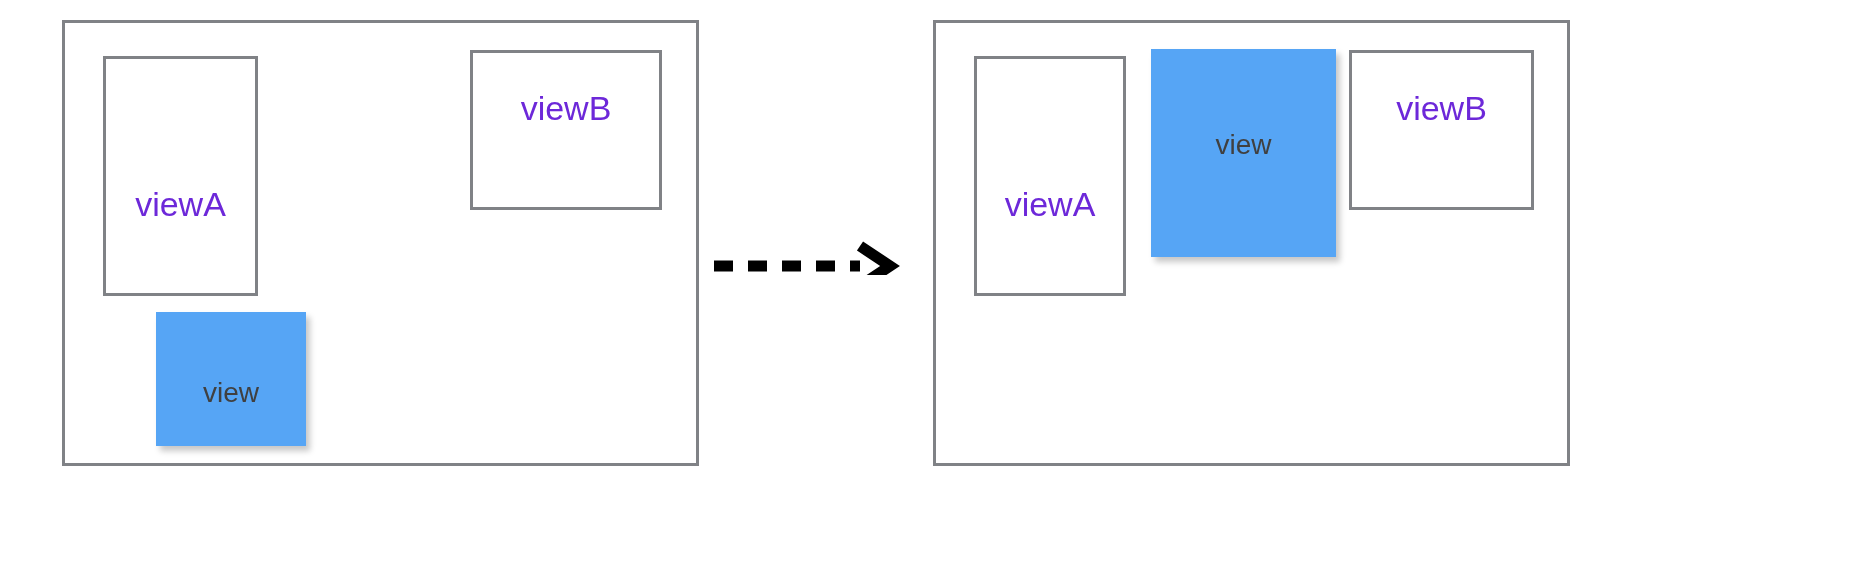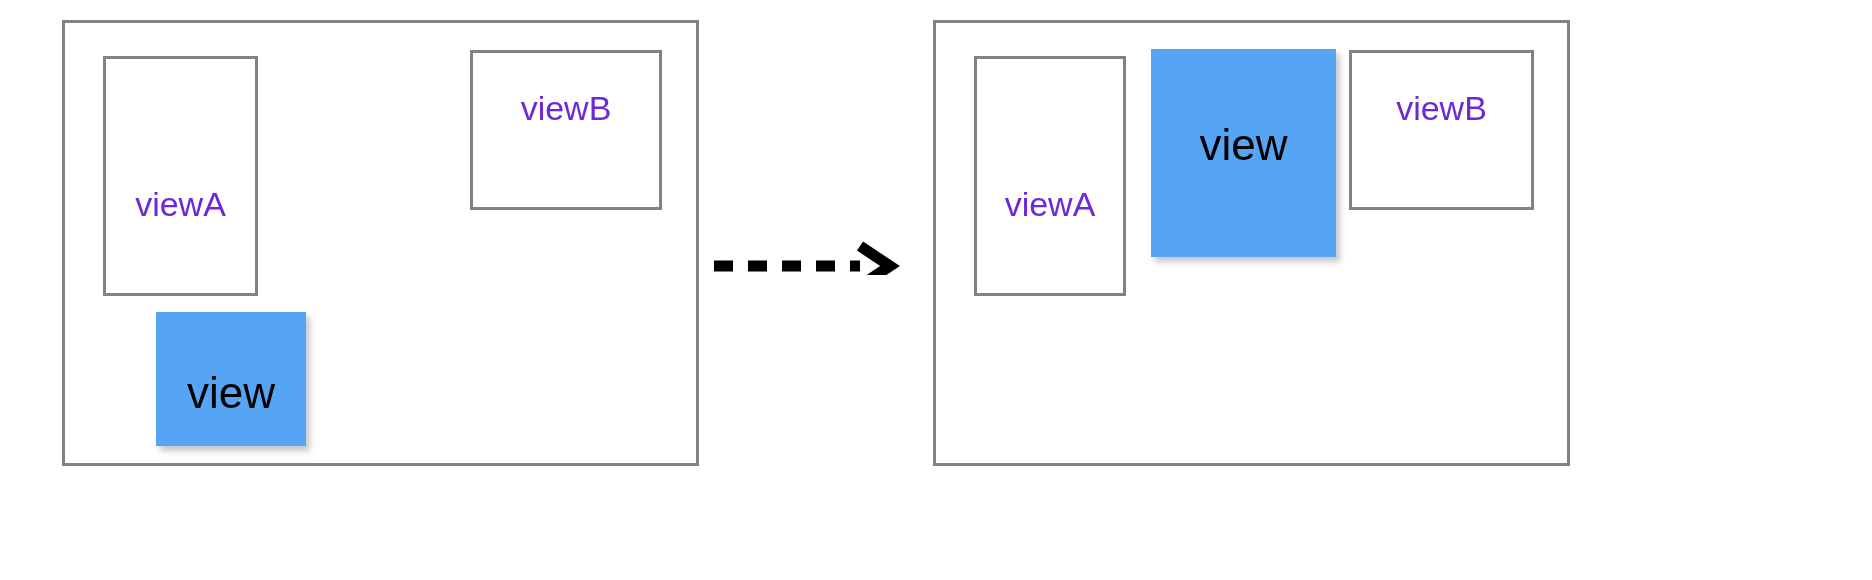--- a/index.html
+++ b/index.html
@@ -55,22 +55,22 @@
   .bluebox {
     position: absolute;
     box-sizing: border-box;
     background: #56a5f5;
     box-shadow: 4px 5px 6px rgba(0,0,0,0.22);
     display: flex;
     align-items: center;
     justify-content: center;
   }
   .bluebox .label {
-    font-size: 44px;
-    color: #000000;
+    font-size: 28px;
+    color: #404040;
     line-height: 1;
     white-space: nowrap;
     text-align: right;
   }
   .l-view { left: 91px; top: 289px; width: 150px; height: 134px; }
   .l-view .label { position: relative; top: 14px; }
 
   
   .r-viewA { left: 38px;  top: 33px;  width: 152px; height: 240px; }
   .r-viewA .label { position: relative; top: 28px; }

